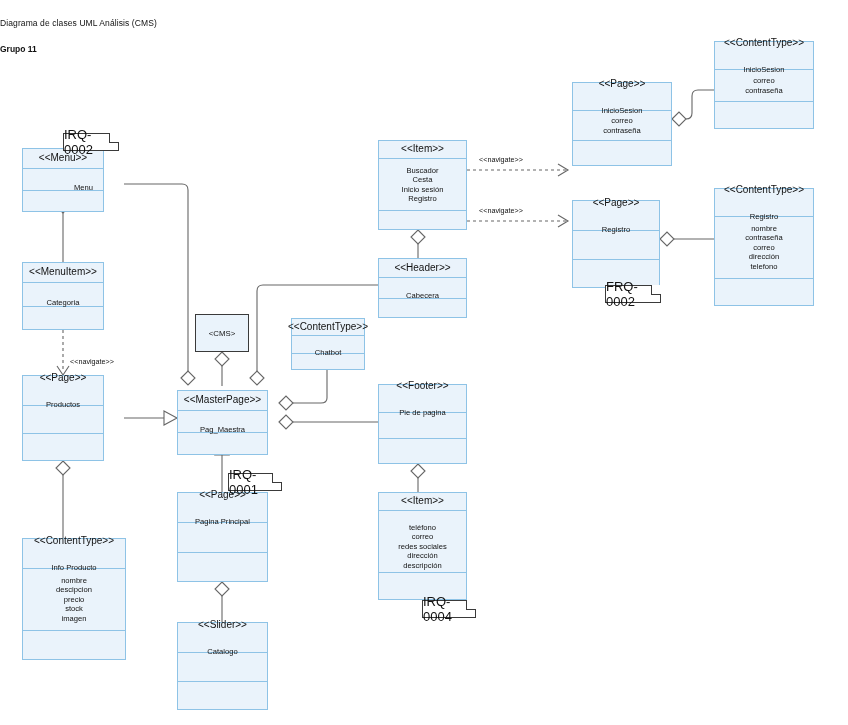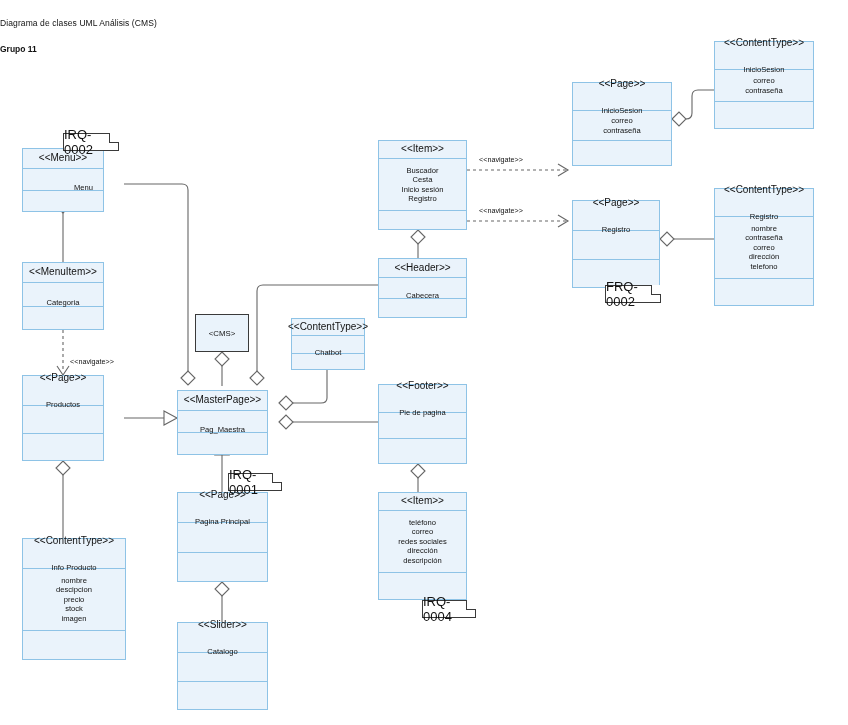--- a/index.html
+++ b/index.html
@@ -219,21 +219,21 @@
     <div class="band" style="height:21px;">
       <span class="cname">Cabecera</span>
     </div>
     <div class="band" style="height:20px;"></div>
   </div>
 
   <div class="umlclass" id="c-itemfooter" style="left:378px;top:492px;width:89px;height:108px;">
     <div class="band" style="height:18px;">
       <span class="stereo">&lt;&lt;Item&gt;&gt;</span>
     </div>
-    <div class="band attrs" style="height:62px;">
+    <div class="band attrs" style="height:62px;justify-content:flex-end;">
       <div>teléfono</div>
       <div>correo</div>
       <div>redes sociales</div>
       <div>dirección</div>
       <div>descripción</div>
     </div>
     <div class="band" style="height:28px;"></div>
   </div>
 
   <div class="umlclass" id="c-paginicio" style="left:572px;top:82px;width:100px;height:84px;">

